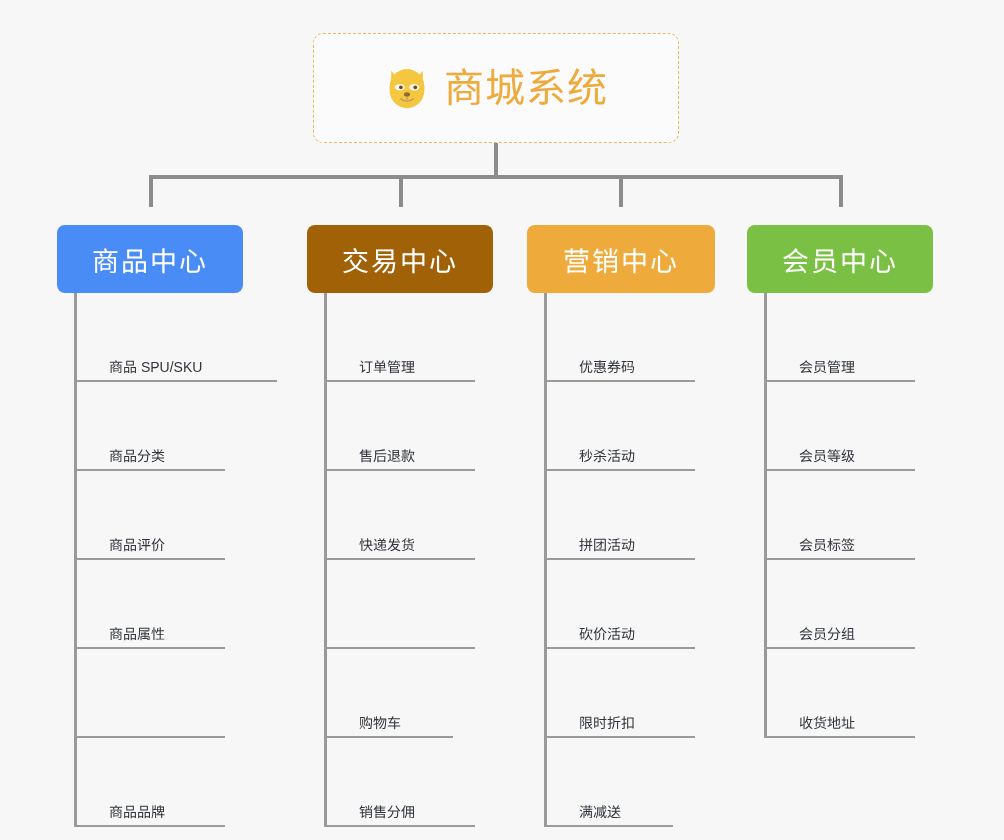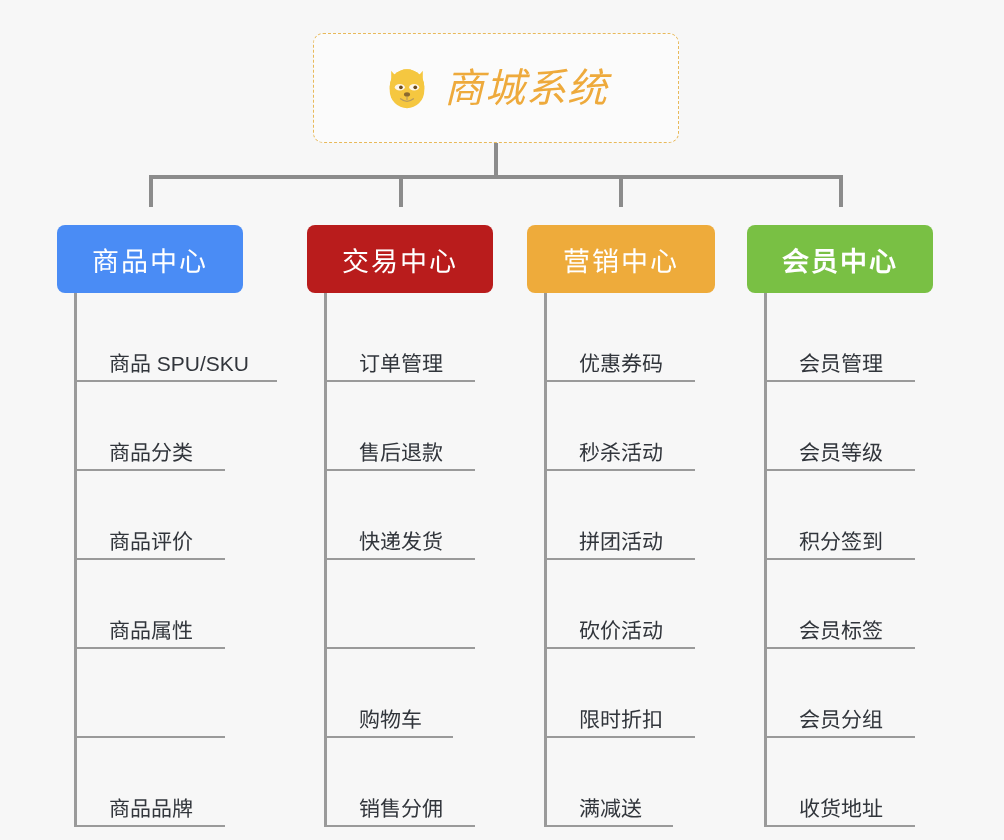--- a/index.html
+++ b/index.html
@@ -43,21 +43,20 @@
     height: 46px;
     flex: 0 0 auto;
     display: block;
   }
   .root-title {
     color: #eeaa3c;
     font-size: 40px;
     line-height: 1;
     letter-spacing: 1px;
     white-space: nowrap;
-    font-style: italic;
   }
 
   
   .conn-stem-root {
     position: absolute;
     left: 494px;
     top: 143px;
     width: 4px;
     height: 36px;
     background: #8c8c8c;
@@ -115,21 +114,21 @@
   }
   .leaf-item .leaf-underline {
     position: absolute;
     left: 0;
     bottom: 0;
     height: 2px;
     background: #9a9a9a;
   }
   .leaf-label {
     position: relative;
-    font-size: 21px;
+    font-size: 14px;
     color: #31353b;
     white-space: nowrap;
     padding: 0 10px 8px 32px;
     line-height: 1;
   }
 </style>
 </head>
 <body>
 
 <div id="mindmap">
@@ -184,21 +183,21 @@
         <span class="leaf-underline" style="width:148px;"></span>
       </div>
       <div class="leaf-item">
         <span class="leaf-underline" style="width:148px;"></span>
         <span class="leaf-label">商品品牌</span>
       </div>
     </div>
   </div>
 
   <div class="column" style="left:307px;">
-    <div class="cat-box w186" style="background:#b91c1c;">
+    <div class="cat-box w186" style="background:#a16207;">
       <span>交易中心</span>
     </div>
     <div class="leaf-list">
       <div class="leaf-item">
         <span class="leaf-underline" style="width:148px;"></span>
         <span class="leaf-label">订单管理</span>
       </div>
       <div class="leaf-item">
         <span class="leaf-underline" style="width:148px;"></span>
         <span class="leaf-label">售后退款</span>
@@ -247,38 +246,34 @@
         <span class="leaf-label">限时折扣</span>
       </div>
       <div class="leaf-item">
         <span class="leaf-underline" style="width:126px;"></span>
         <span class="leaf-label">满减送</span>
       </div>
     </div>
   </div>
 
   <div class="column" style="left:747px;">
-    <div class="cat-box w186" style="background:#79c044;font-weight:bold;">
+    <div class="cat-box w186" style="background:#79c044;">
       <span>会员中心</span>
     </div>
     <div class="leaf-list">
       <div class="leaf-item">
         <span class="leaf-underline" style="width:148px;"></span>
         <span class="leaf-label">会员管理</span>
       </div>
       <div class="leaf-item">
         <span class="leaf-underline" style="width:148px;"></span>
         <span class="leaf-label">会员等级</span>
       </div>
       <div class="leaf-item">
         <span class="leaf-underline" style="width:148px;"></span>
-        <span class="leaf-label">积分签到</span>
-      </div>
-      <div class="leaf-item">
-        <span class="leaf-underline" style="width:148px;"></span>
         <span class="leaf-label">会员标签</span>
       </div>
       <div class="leaf-item">
         <span class="leaf-underline" style="width:148px;"></span>
         <span class="leaf-label">会员分组</span>
       </div>
       <div class="leaf-item">
         <span class="leaf-underline" style="width:148px;"></span>
         <span class="leaf-label">收货地址</span>
       </div>

